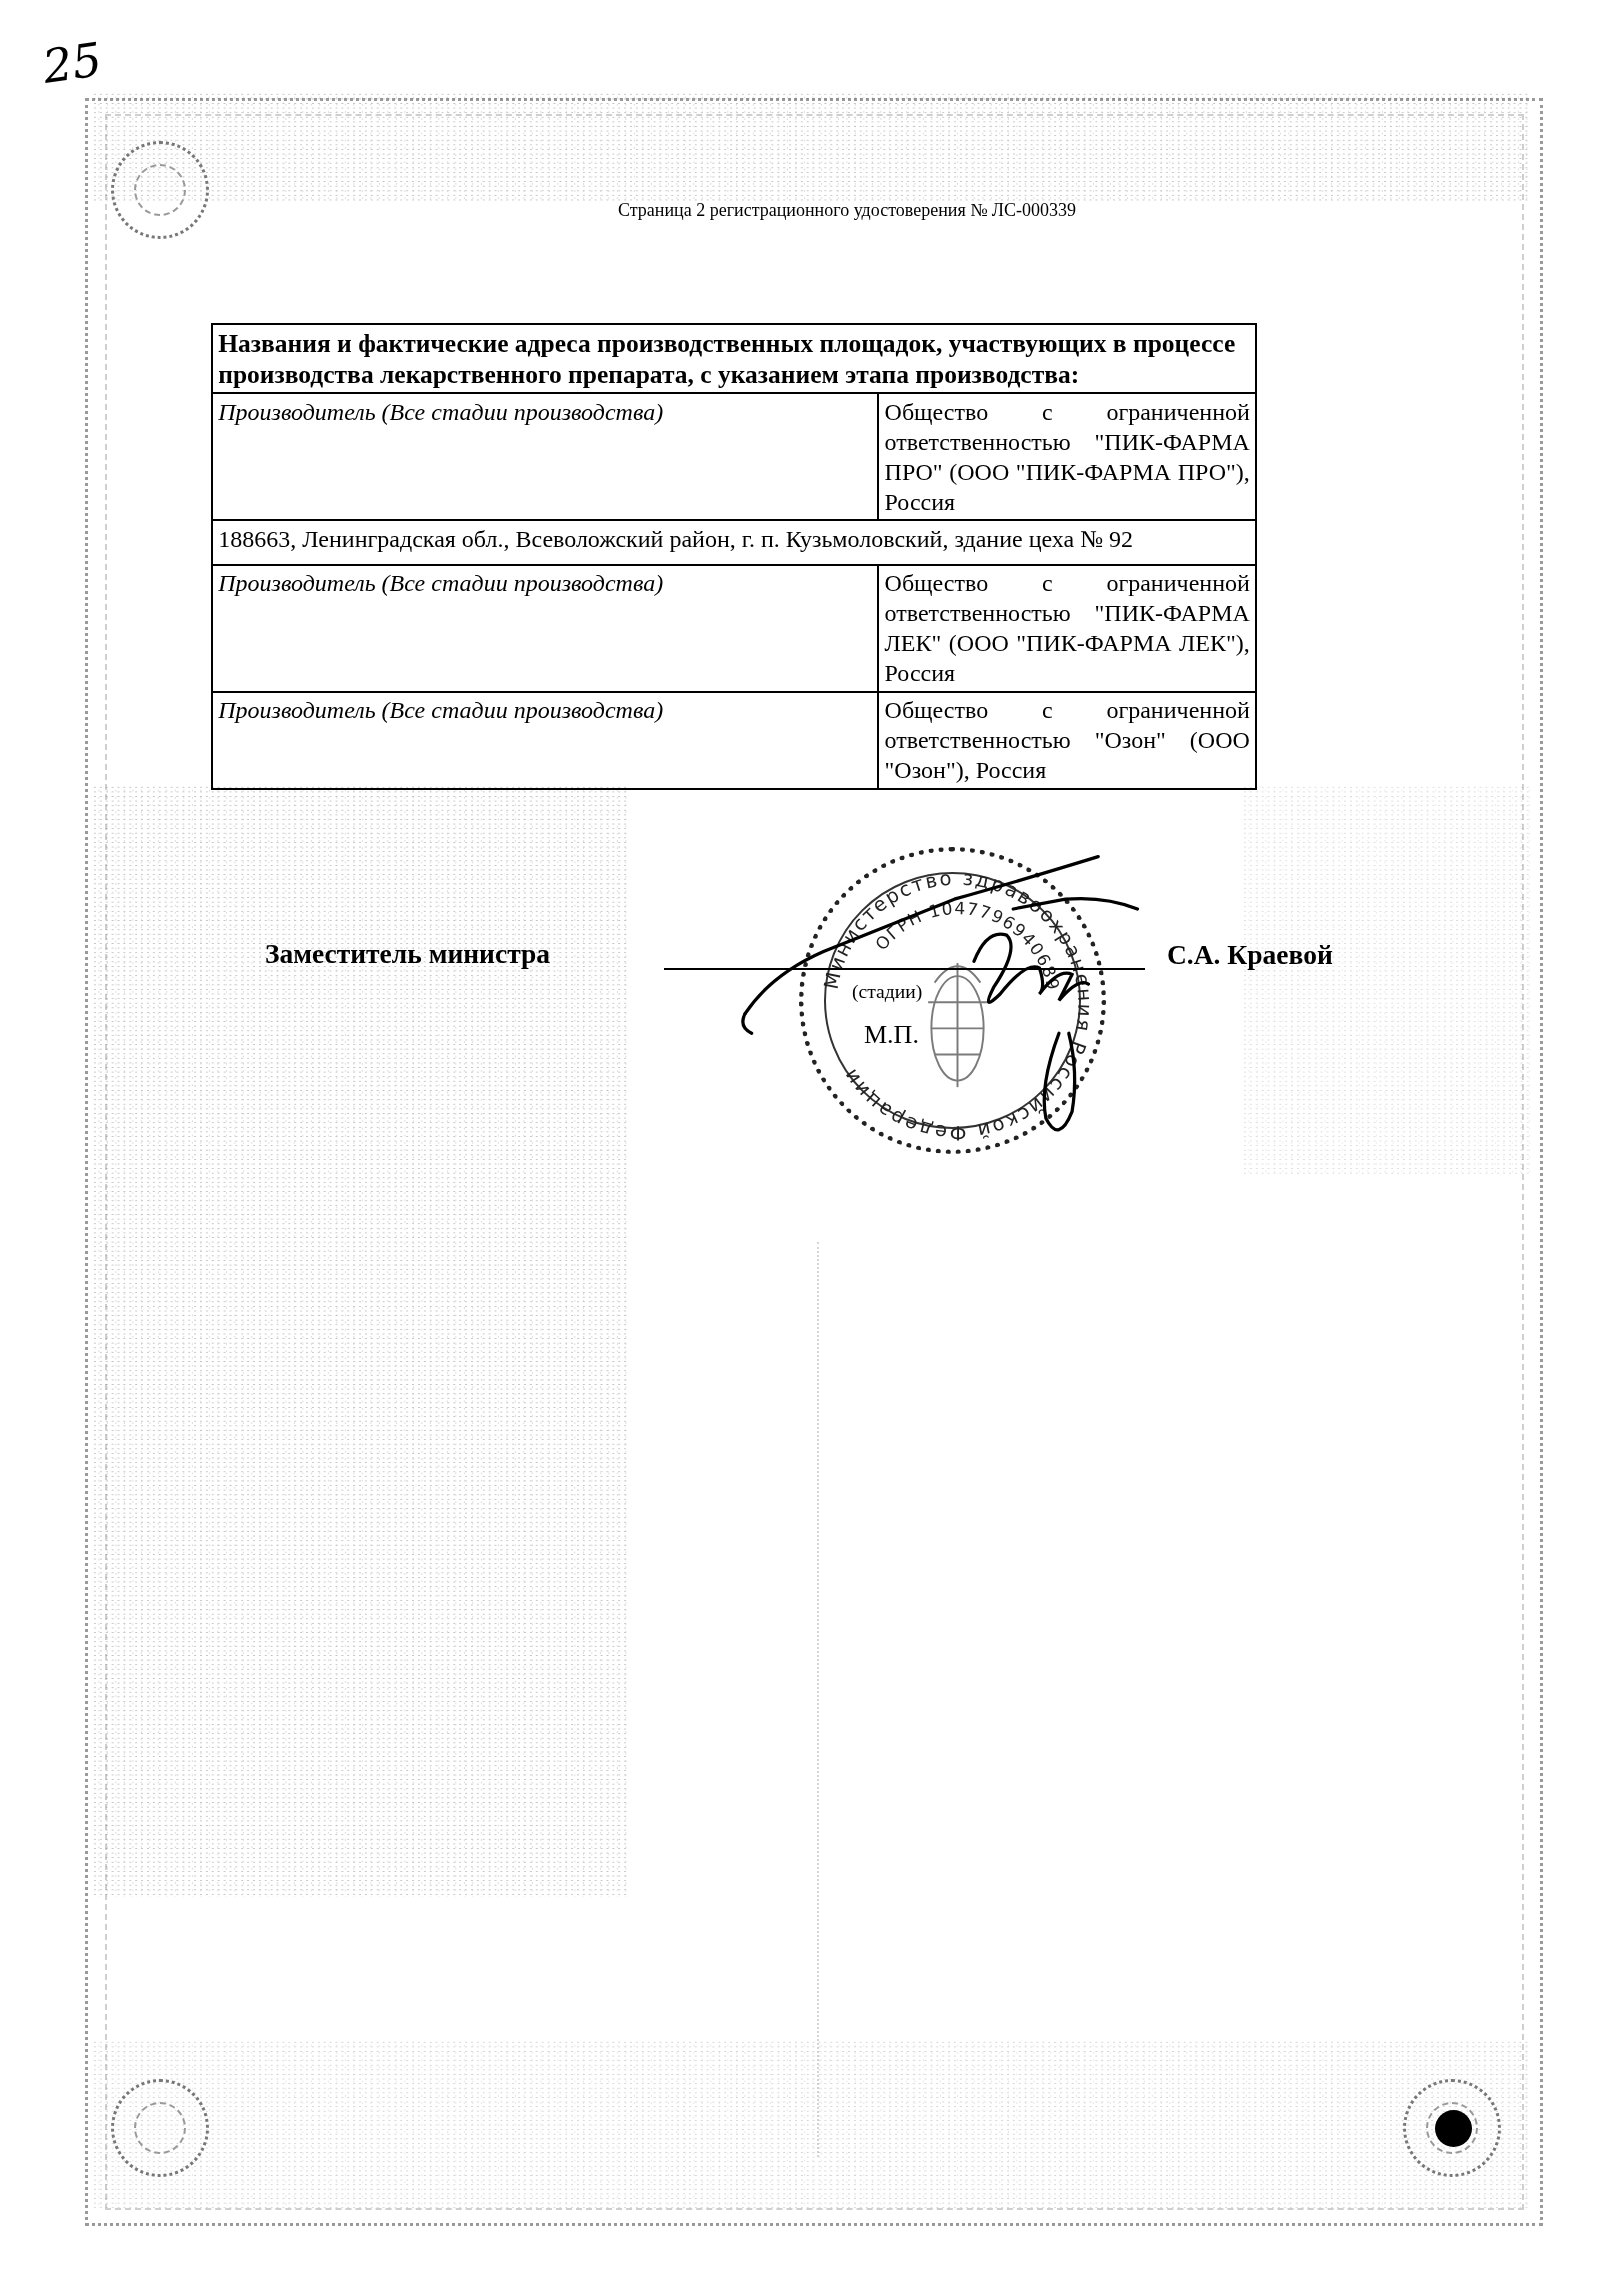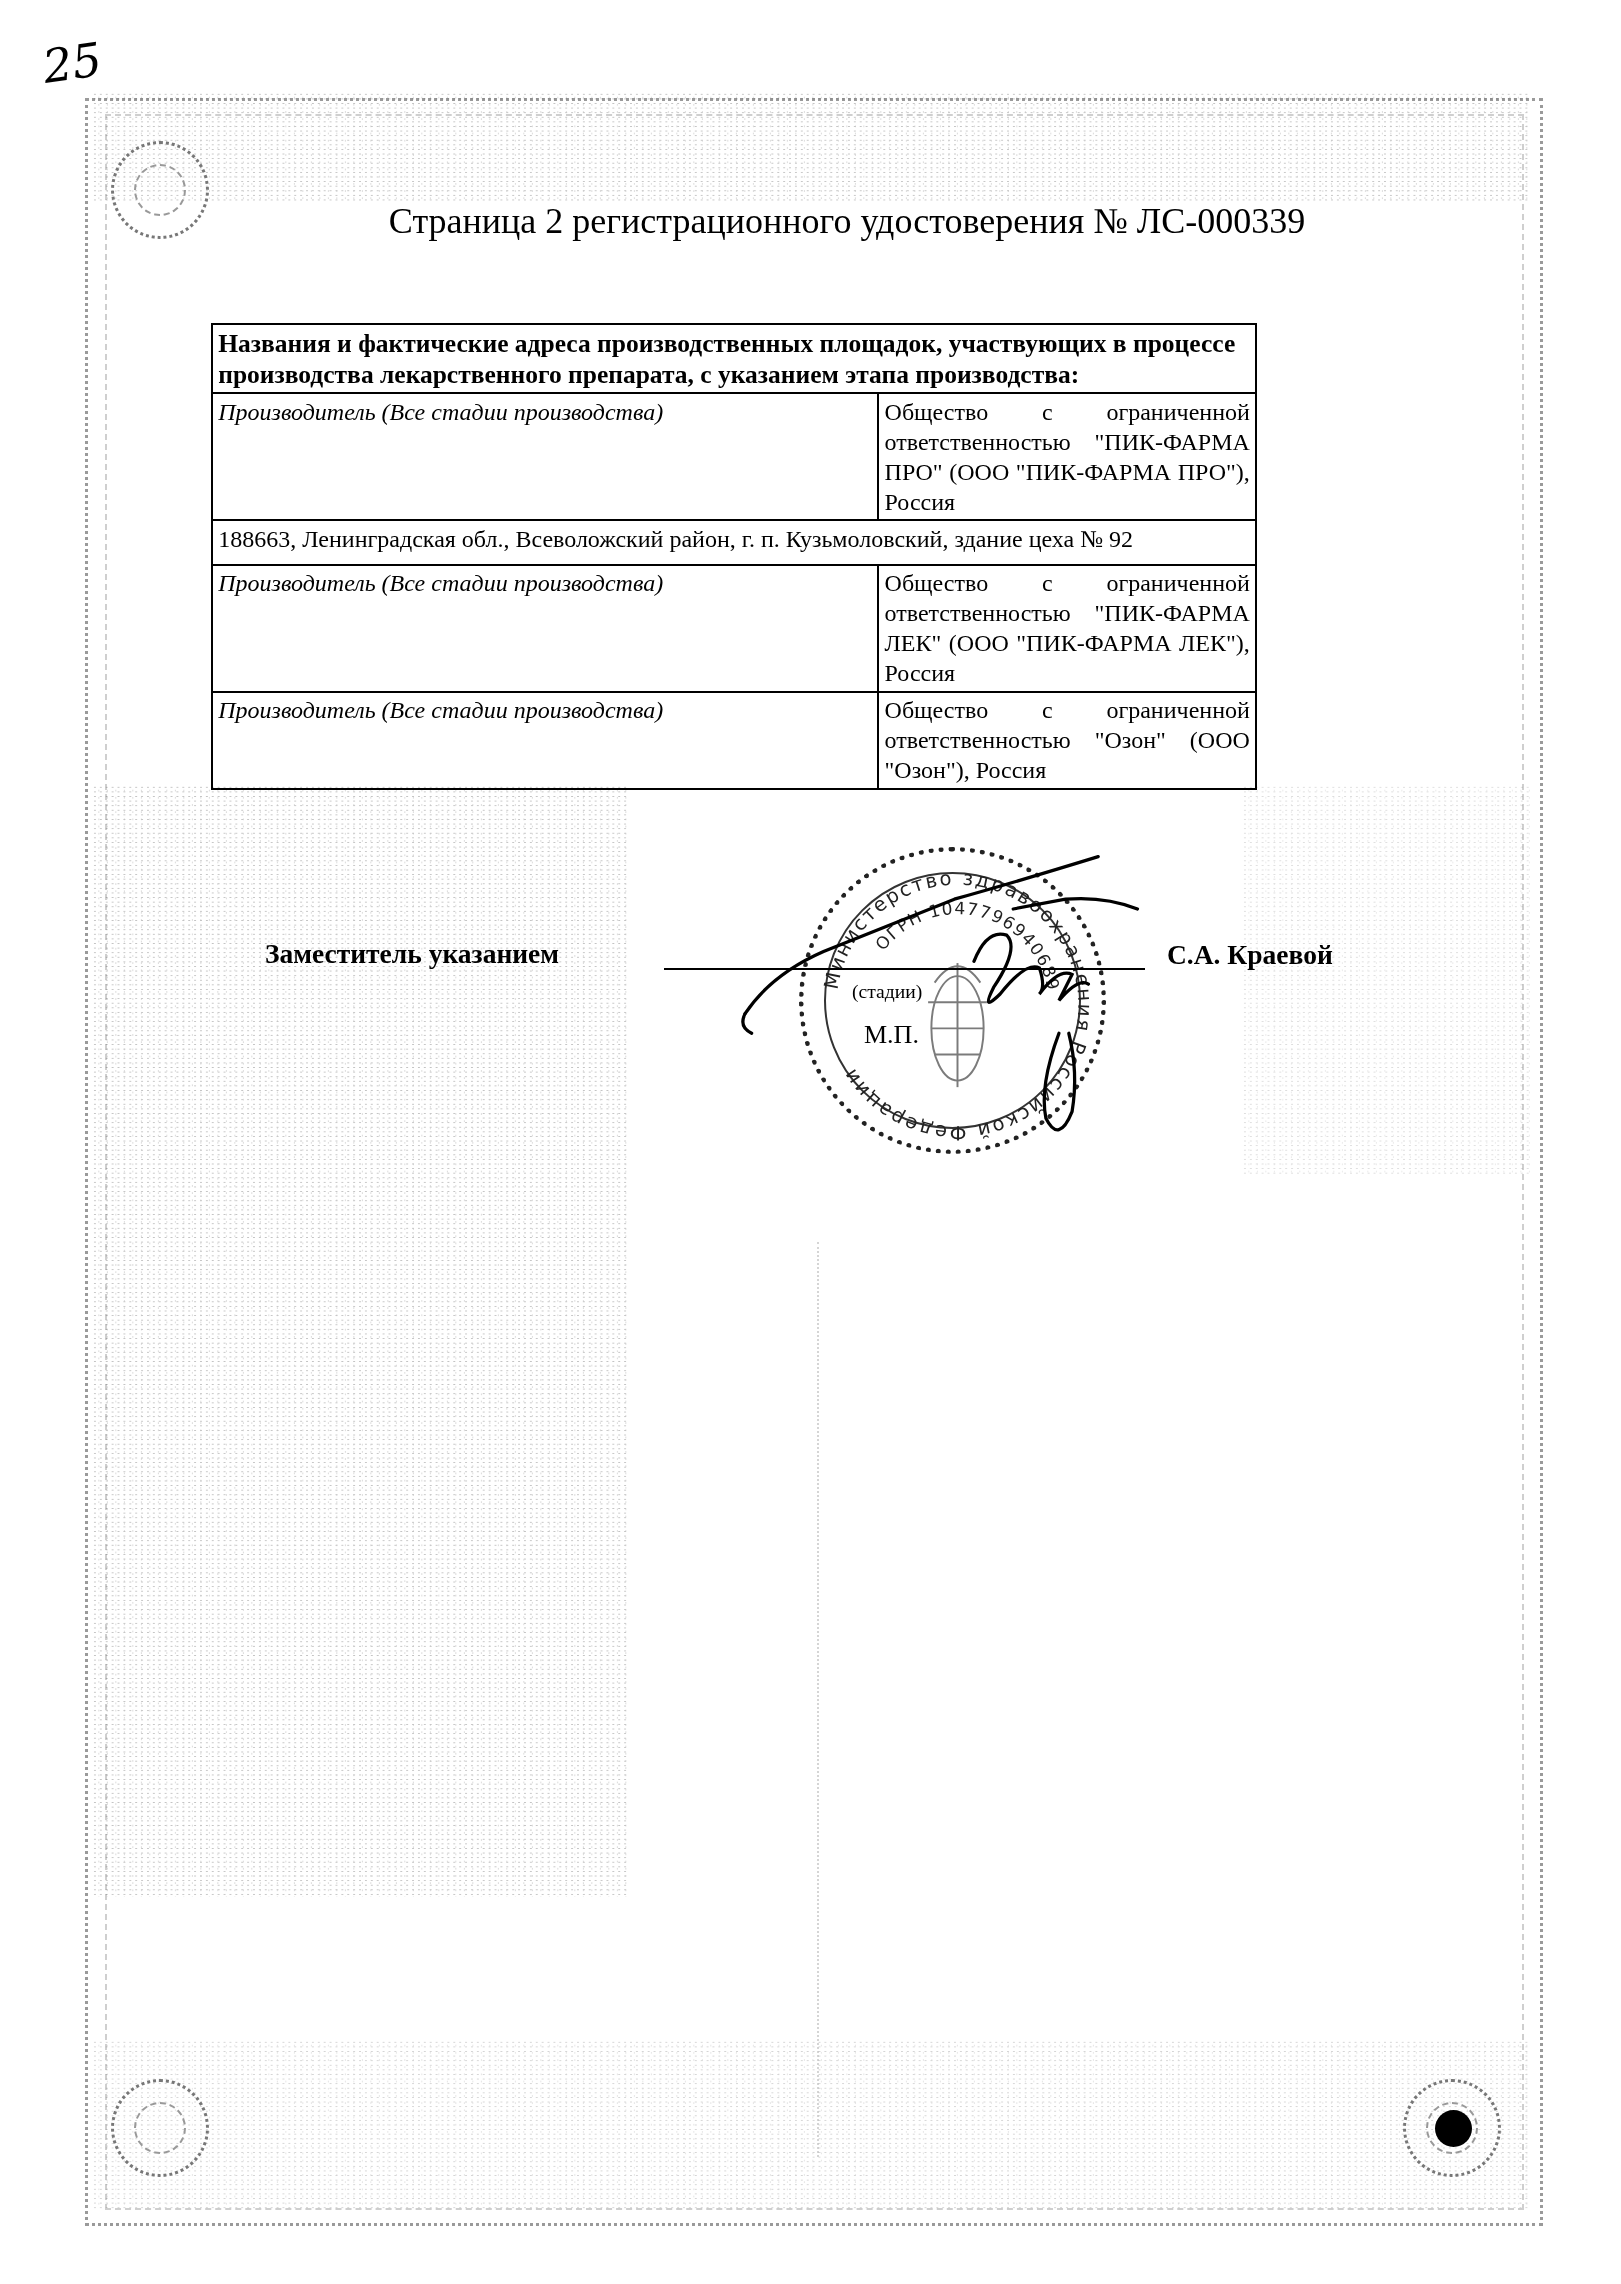--- a/index.html
+++ b/index.html
@@ -59,21 +59,21 @@
     font-family: "DejaVu Serif", serif;
     font-style: italic;
     font-size: 46px;
     transform: rotate(-8deg);
   }
   .page-title {
     position: absolute;
     left: 0; width: 100%;
     top: 200px;
     text-align: center;
-    font-size: 36px;
+    font-size: 18px;
     padding-left: 72px;
     box-sizing: border-box;
   }
   table.sites {
     position: absolute;
     left: 211px; top: 323px;
     width: 1046px;
     border-collapse: collapse;
     font-size: 24px;
     line-height: 30px;
@@ -218,21 +218,21 @@
     <g stroke="#444" stroke-width="3" fill="none" opacity="0.7">
       <path d="M235 170 L235 360"></path>
       <path d="M200 200 Q235 150 270 200"></path>
       <path d="M190 230 L280 230 M195 270 L275 270 M200 310 L270 310"></path>
       <ellipse cx="235" cy="270" rx="40" ry="80"></ellipse>
     </g>
   </svg>
 </div>
 
 <div class="sig-row">
-  <div class="sig-position">Заместитель указанием</div>
+  <div class="sig-position">Заместитель министра</div>
   <div class="sig-line"></div>
   <div class="sig-name">С.А. Краевой</div>
 </div>
 
 <div class="sign-label">(стадии)</div>
 <div class="mp-label">М.П.</div>
 
 <svg class="signature" width="497" height="314" viewBox="0 0 760 480">
   <g stroke="#000" stroke-width="5" fill="none" stroke-linecap="round">
     <path d="M20 270 Q60 210 140 175 L340 95 Q430 70 560 30"></path>

